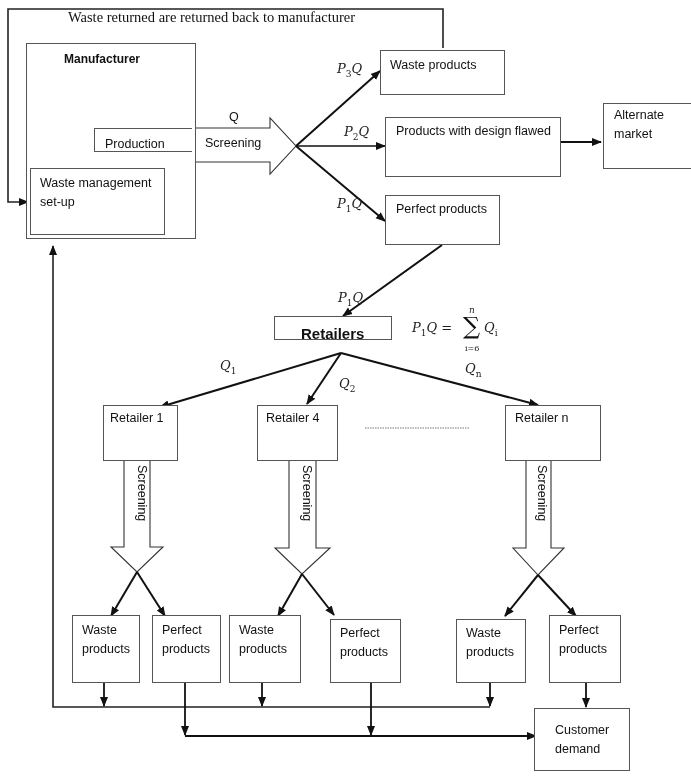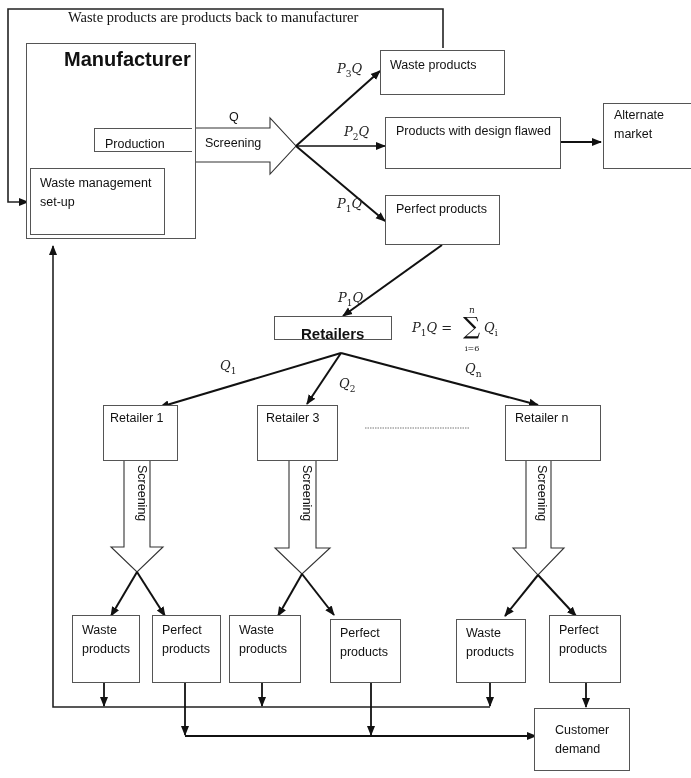--- a/index.html
+++ b/index.html
@@ -56,44 +56,44 @@
   <line x1="104" y1="682" x2="104" y2="706" stroke="#111" stroke-width="1.8" marker-end="url(#ah)"></line>
   <line x1="262" y1="682" x2="262" y2="706" stroke="#111" stroke-width="1.8" marker-end="url(#ah)"></line>
   <line x1="490" y1="682" x2="490" y2="706" stroke="#111" stroke-width="1.8" marker-end="url(#ah)"></line>
 
   <line x1="185" y1="682" x2="185" y2="735" stroke="#111" stroke-width="1.8" marker-end="url(#ah)"></line>
   <line x1="371" y1="682" x2="371" y2="735" stroke="#111" stroke-width="1.8" marker-end="url(#ah)"></line>
   <line x1="185" y1="736" x2="536" y2="736" stroke="#111" stroke-width="2" marker-end="url(#ah)"></line>
   <line x1="586" y1="682" x2="586" y2="707" stroke="#111" stroke-width="1.8" marker-end="url(#ah)"></line>
 </svg>
 
-<div class="label serif" style="left:68px; top:9px; font-size:14.5px;">Waste products are products back to manufacturer</div>
+<div class="label serif" style="left:68px; top:9px; font-size:14.5px;">Waste returned are returned back to manufacturer</div>
 
 <div class="box" style="left:26px; top:43px; width:170px; height:196px;">
-  <div class="lbl" style="left:37px; top:6px; font-weight:bold; font-size:20px;">Manufacturer</div>
+  <div class="lbl" style="left:37px; top:6px; font-weight:bold; font-size:12px;">Manufacturer</div>
 </div>
 <div class="box" style="left:94px; top:128px; width:98px; height:24px; border-right:none;">
   <div class="lbl" style="left:10px; top:6px;">Production</div>
 </div>
 <div class="box" style="left:30px; top:168px; width:135px; height:67px;">
   <div class="lbl" style="left:9px; top:5px;">Waste management
 set-up</div>
 </div>
 
 <div class="label" style="left:229px; top:110px;">Q</div>
 <div class="label" style="left:205px; top:136px;">Screening</div>
 
 <div class="math" style="left:337px; top:61px;"><span>P</span><sub>3</sub><span>Q</span></div>
 <div class="math" style="left:344px; top:124px;"><span>P</span><sub>2</sub><span>Q</span></div>
 <div class="math" style="left:337px; top:196px;"><span>P</span><sub>1</sub><span>Q</span></div>
 
 <div class="box" style="left:380px; top:50px; width:125px; height:45px;">
   <div class="lbl" style="left:9px; top:5px;">Waste products</div>
 </div>
-<div class="box" style="left:385px; top:117px; width:176px; height:52px;">
+<div class="box" style="left:385px; top:117px; width:176px; height:60px;">
   <div class="lbl" style="left:10px; top:4px;">Products with design flawed</div>
 </div>
 <div class="box" style="left:603px; top:103px; width:94px; height:66px;">
   <div class="lbl" style="left:10px; top:2px;">Alternate
 market</div>
 </div>
 <div class="box" style="left:385px; top:195px; width:115px; height:50px;">
   <div class="lbl" style="left:10px; top:4px;">Perfect products</div>
 </div>
 
@@ -112,21 +112,21 @@
 </div>
 
 <div class="math" style="left:220px; top:358px;"><span>Q</span><sub>1</sub></div>
 <div class="math" style="left:339px; top:376px;"><span>Q</span><sub>2</sub></div>
 <div class="math" style="left:465px; top:361px;text-align:right;"><span>Q</span><sub>n</sub></div>
 
 <div class="box" style="left:103px; top:405px; width:75px; height:56px;">
   <div class="lbl" style="left:6px; top:3px;">Retailer 1</div>
 </div>
 <div class="box" style="left:257px; top:405px; width:81px; height:56px;">
-  <div class="lbl" style="left:8px; top:3px;">Retailer 3</div>
+  <div class="lbl" style="left:8px; top:3px;">Retailer 4</div>
 </div>
 <div class="box" style="left:505px; top:405px; width:96px; height:56px;">
   <div class="lbl" style="left:9px; top:3px;">Retailer n</div>
 </div>
 
 <div class="vert" style="left:149px; top:465px;">Screening</div>
 <div class="vert" style="left:314px; top:465px;">Screening</div>
 <div class="vert" style="left:549px; top:465px;">Screening</div>
 
 <div class="box" style="left:72px; top:615px; width:68px; height:68px;">

